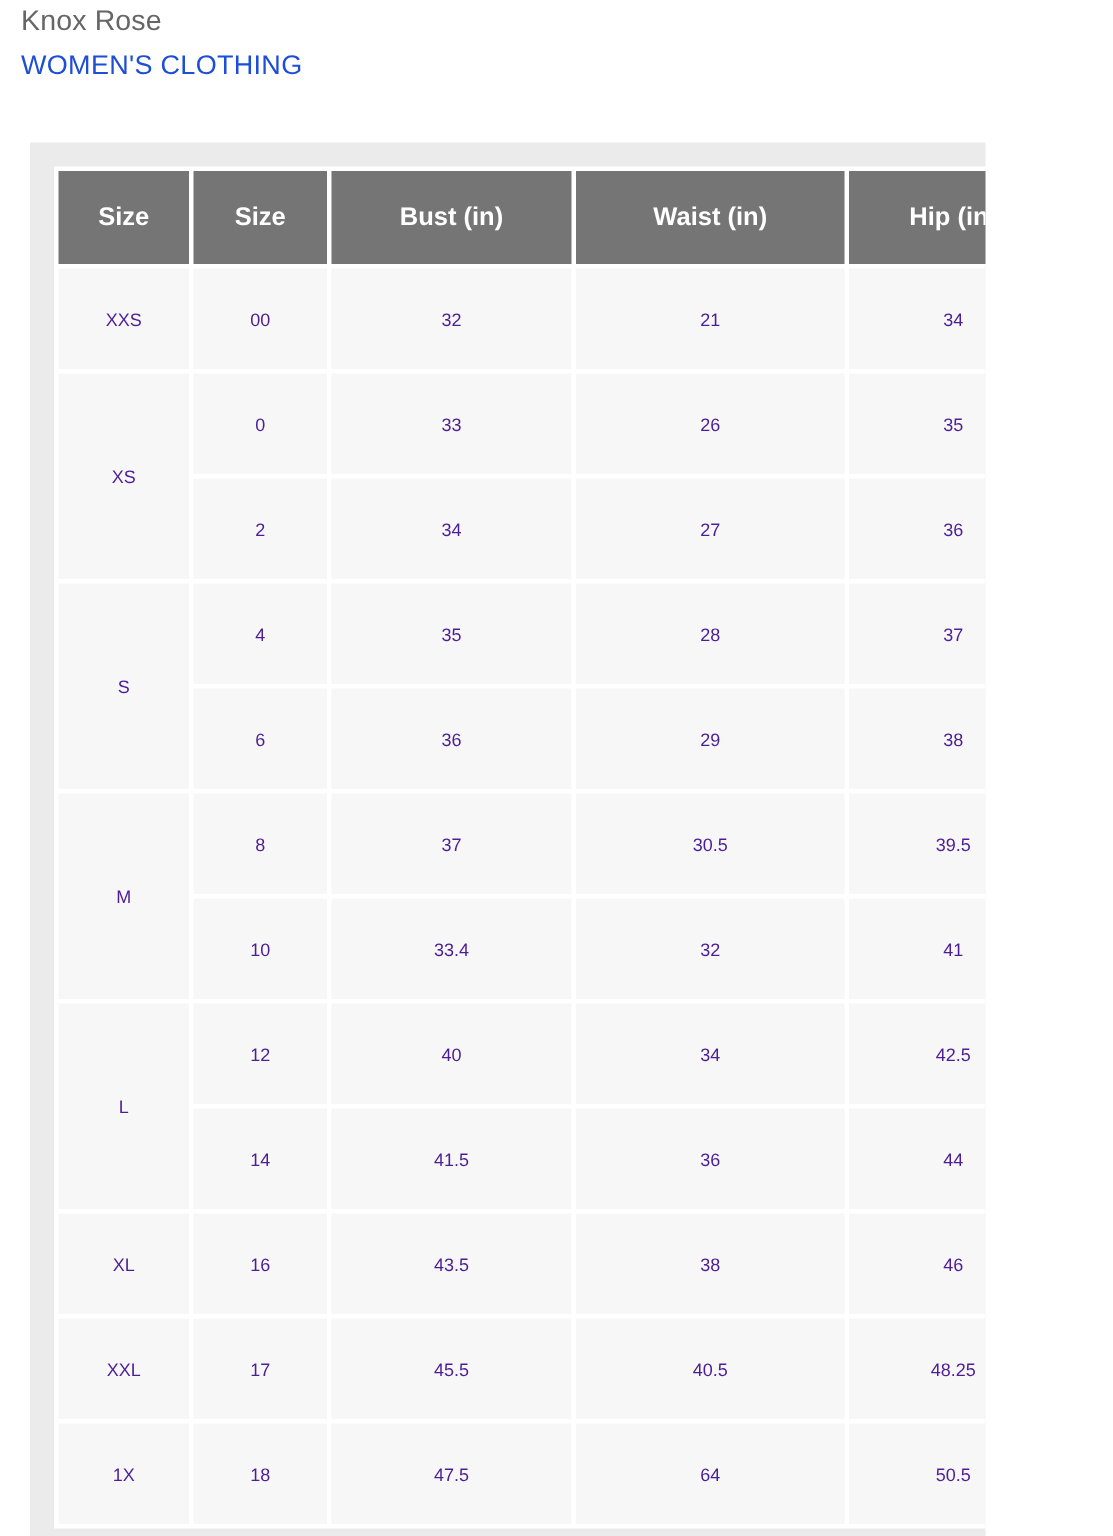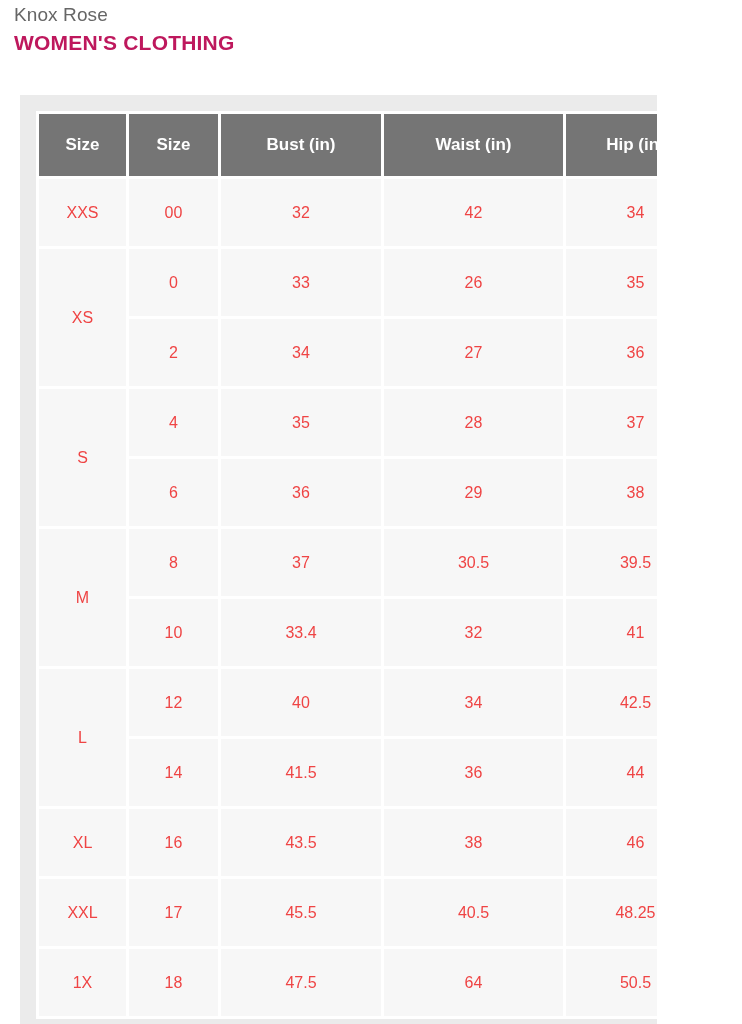--- a/index.html
+++ b/index.html
@@ -23,24 +23,24 @@
     padding: 3px 0 0 14px;
   }
   .brand-name {
     font-size: 19px;
     line-height: 24px;
     color: #666666;
     font-weight: normal;
     letter-spacing: 0.1px;
   }
   .category-title {
-    font-size: 21px;
+    font-size: 18px;
     line-height: 26px;
-    color: #be185d;
-    font-weight: bold;
+    color: #1d4ed8;
+    font-weight: normal;
     letter-spacing: 0.2px;
     margin-top: 3px;
   }
 
   
   .chart-shell {
     position: absolute;
     left: 20px;
     top: 95px;
     width: 703px;
@@ -66,22 +66,22 @@
     font-weight: bold;
     height: 62px;
     text-align: center;
     vertical-align: middle;
     padding: 0;
     border: 0;
     margin-top: 44px;
   }
   table.size-table td {
     background: #f7f7f7;
-    color: #ef4444;
-    font-size: 16px;
+    color: #4c1d95;
+    font-size: 12px;
     font-weight: normal;
     height: 67px;
     text-align: center;
     vertical-align: middle;
     padding: 0;
     border: 0;
   }
 
   
   col.c-size-alpha { width: 87px; }
@@ -117,21 +117,21 @@
             <th>Bust (in)</th>
             <th>Waist (in)</th>
             <th>Hip (in)</th>
           </tr>
         </thead>
         <tbody id="table-body">
             <tr>
               <td>XXS</td>
               <td>00</td>
               <td>32</td>
-              <td>42</td>
+              <td>21</td>
               <td>34</td>
             </tr>
             <tr>
               <td rowspan="2">XS</td>
               <td>0</td>
               <td>33</td>
               <td>26</td>
               <td>35</td>
             </tr>
             <tr>

